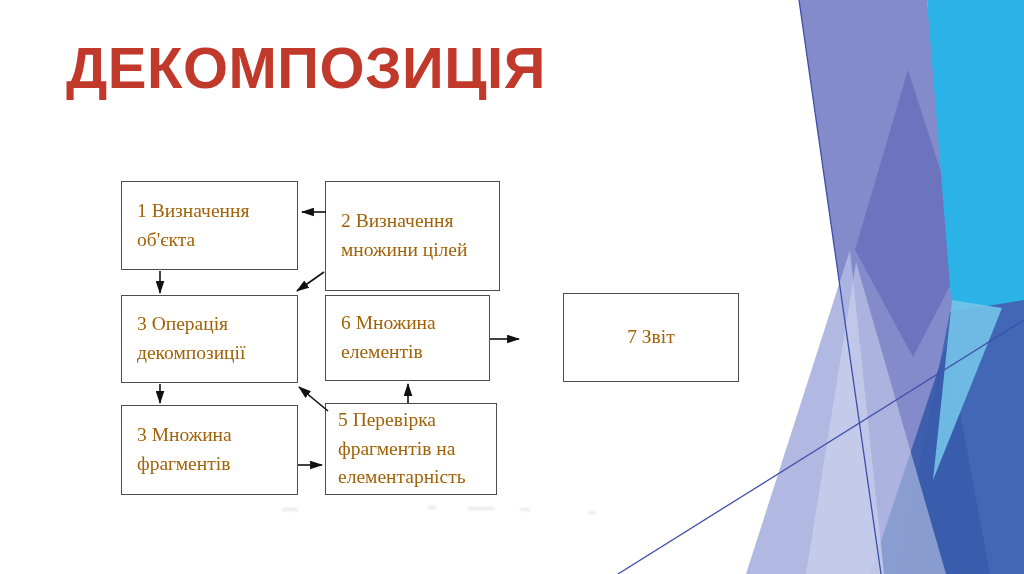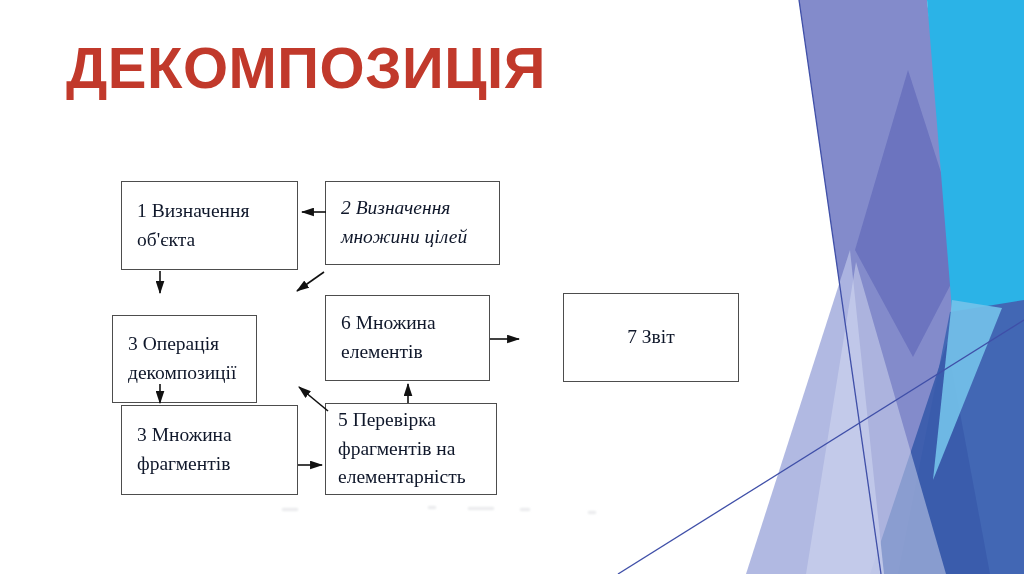--- a/index.html
+++ b/index.html
@@ -29,26 +29,26 @@
     position:absolute;
     box-sizing:border-box;
     background:#ffffff;
     border:1.6px solid #4d4d4d;
     display:flex;
     flex-direction:column;
     justify-content:center;
     padding:2px 10px 2px 15px;
     font-size:19.5px;
     line-height:1.47;
-    color:#0f172a;
+    color:#a16207;
   }
   .fbox.center{align-items:center;text-align:center;padding-left:10px;}
   #box1{left:121px;top:181px;width:177px;height:89px;}
-  #box2{left:325px;top:181px;width:175px;height:84px;font-style:italic;}
-  #box3{left:112px;top:295px;width:145px;height:88px;margin-top:20px;}
+  #box2{left:325px;top:181px;width:175px;height:110px;}
+  #box3{left:121px;top:295px;width:177px;height:88px;}
   #box6{left:325px;top:295px;width:165px;height:86px;}
   #box7{left:552px;top:293px;width:176px;height:89px;margin-left:11px;}
   #box4{left:121px;top:405px;width:177px;height:90px;}
   #box5{left:325px;top:403px;width:172px;height:92px;padding-left:12px;align-items:center;}
   .arrows{
     position:absolute;top:0;left:0;width:1024px;height:574px;
     pointer-events:none;
   }
   .smudge{
     position:absolute;

